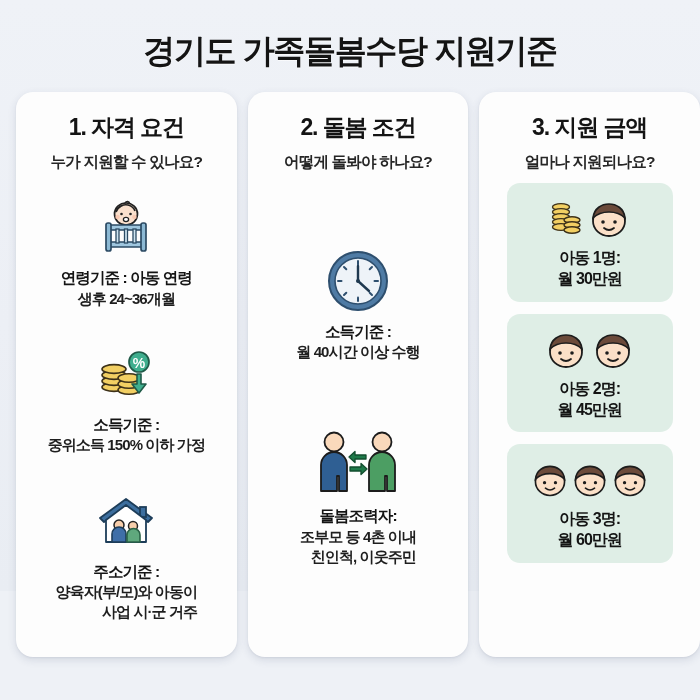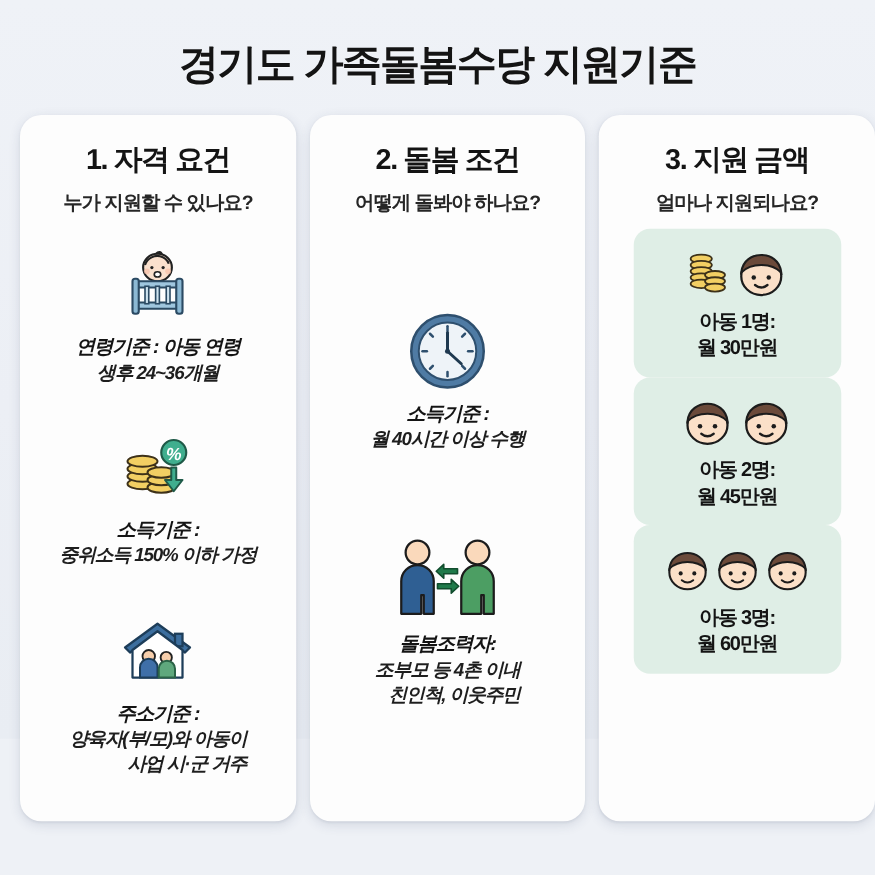--- a/index.html
+++ b/index.html
@@ -79,21 +79,20 @@
     margin-top: 9px;
   }
   .items {
     width: 100%;
     display: flex;
     flex-direction: column;
     align-items: center;
     flex: 1;
     justify-content: space-around;
     padding-top: 6px;
-    font-style: italic;
   }
   .item {
     display: flex;
     flex-direction: column;
     align-items: center;
     width: 100%;
   }
   .icon-box {
     height: 66px;
     display: flex;
@@ -115,20 +114,21 @@
     letter-spacing: -0.9px;
     color: #1e1e1e;
     line-height: 1.34;
     text-align: right;
   }
   
   .amount-list {
     width: 100%;
     display: flex;
     flex-direction: column;
+    gap: 12px;
     align-items: center;
     padding-top: 10px;
     flex: 1;
     justify-content: flex-start;
   }
   .amount-box {
     width: 166px;
     background: #dfeee6;
     border-radius: 13px;
     padding: 10px 6px 12px 6px;

